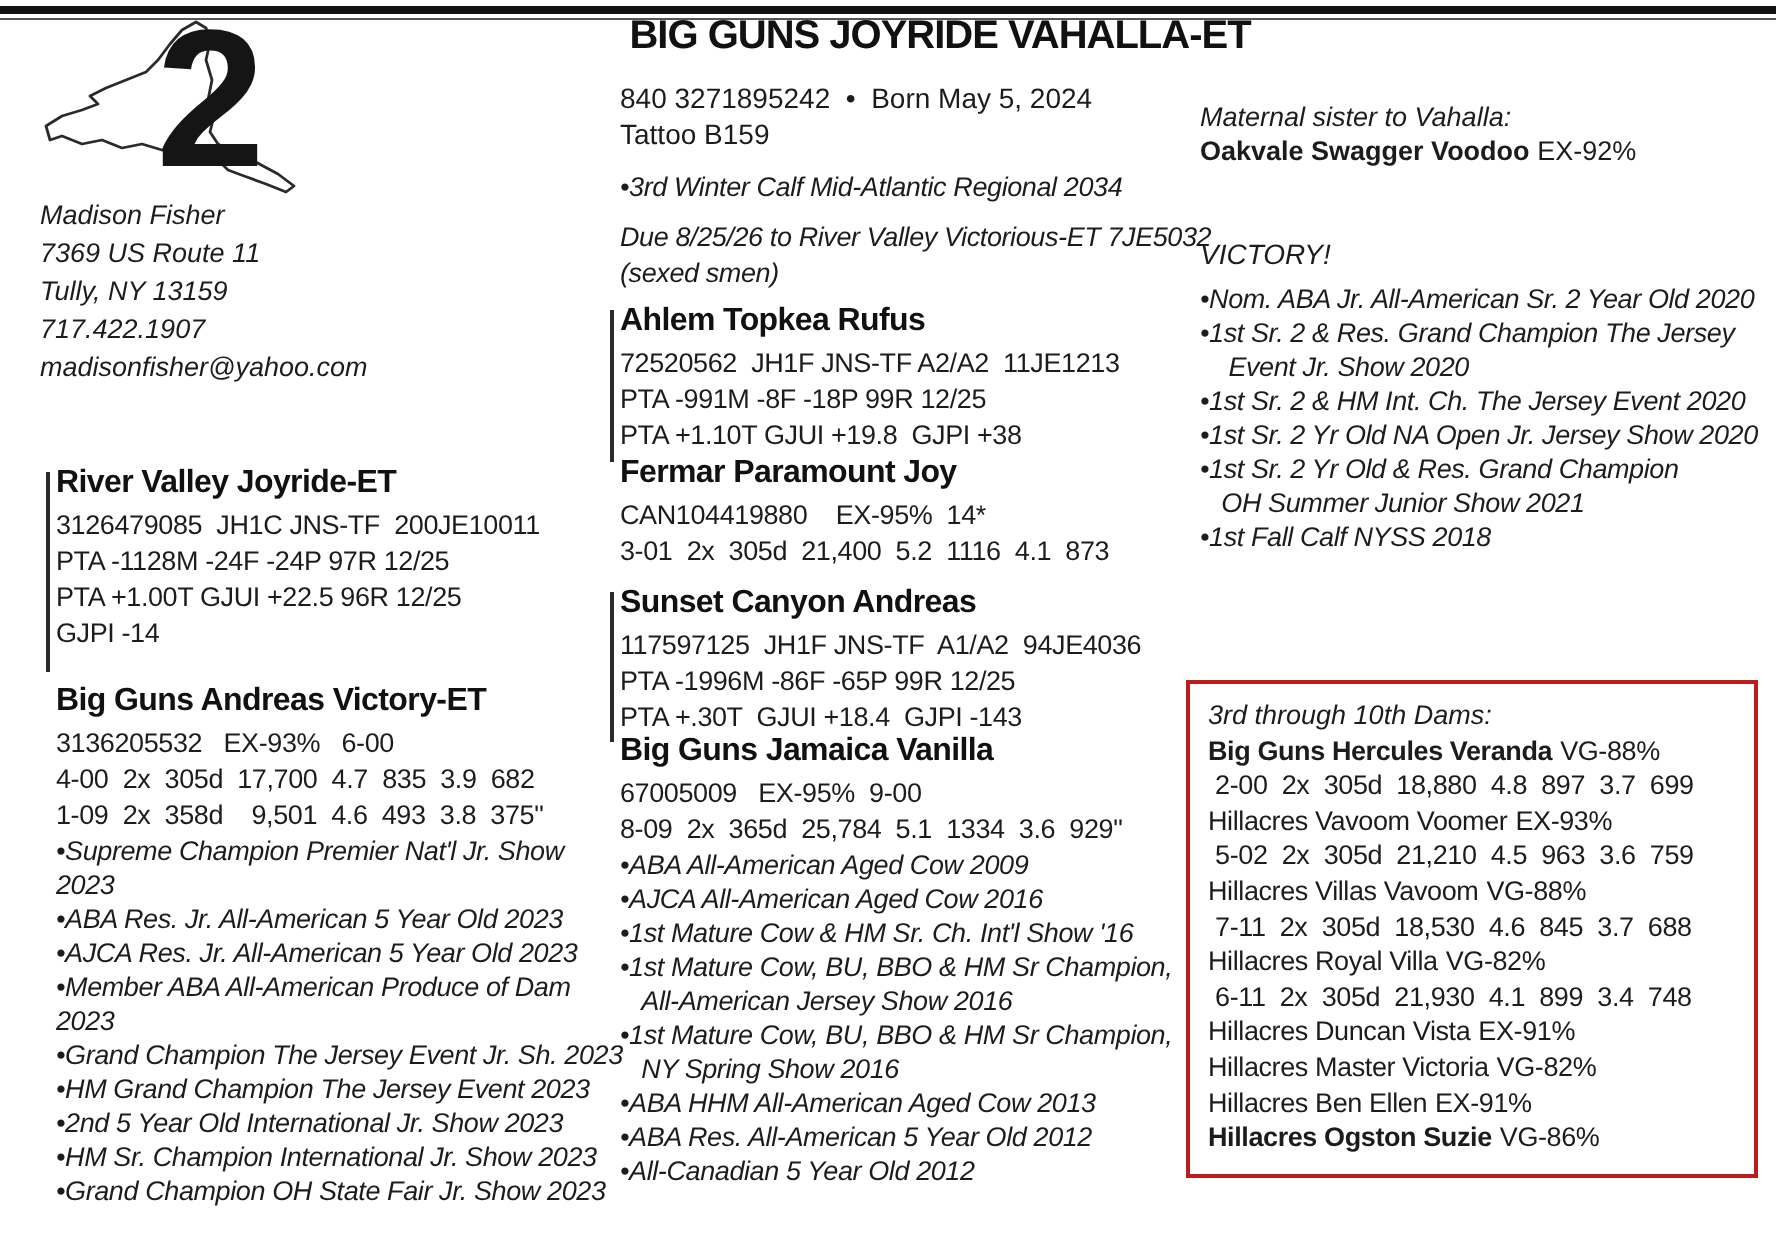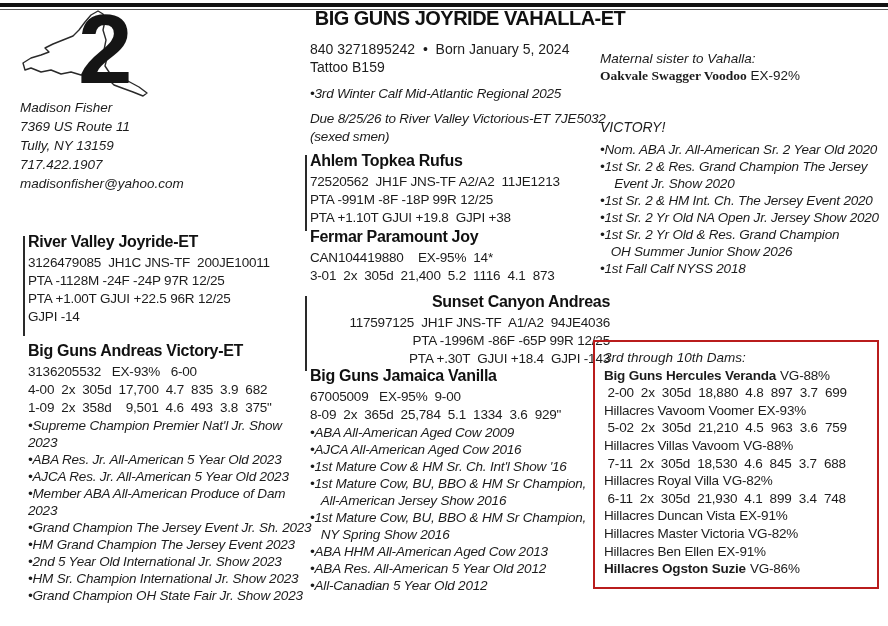--- a/index.html
+++ b/index.html
@@ -32,34 +32,34 @@
   .mid-info .reg{font-size:14px;line-height:18px;white-space:pre;}
   .mid-info .tattoo{font-size:14px;line-height:18px;}
   .mid-info .showwin{margin-top:9px;}
   .mid-info .due{margin-top:8px;}
 
   .entry{position:absolute;width:300px;}
   .e-sire{left:28px;top:233px;width:285px;}
   .e-dam{left:28px;top:342px;width:285px;}
   .e-pgs{left:310px;top:152px;}
   .e-pgd{left:310px;top:228px;}
-  .e-mgs{left:310px;top:293px;text-align:right;}
+  .e-mgs{left:310px;top:293px;}
   .e-mgd{left:310px;top:367px;}
 
   
   .vline{position:absolute;width:2px;background:#2a2a2a;}
   .vl-1{left:23px;top:236px;height:100px;}
   .vl-2{left:305px;top:155px;height:76px;}
   .vl-3{left:305px;top:296px;height:75px;}
 
   
   .maternal{position:absolute;left:600px;top:50px;width:280px;}
   .maternal .lbl{font-style:italic;font-size:13.5px;line-height:17px;}
   .maternal .nm{font-size:13.5px;line-height:17px;}
-  .maternal .nm .bname{font-weight:bold;font-family:Liberation Serif, serif;}
+  .maternal .nm .bname{font-weight:bold;}
   .victory{position:absolute;left:600px;top:118px;width:285px;}
   .victory .vh{font-style:italic;font-size:14px;line-height:18px;margin-bottom:5px;}
 
   
   .damsbox{position:absolute;left:593px;top:340px;width:264px;height:231px;
            border:2px solid #b91c1c;padding:7px 9px;}
   .damsbox .dheading{font-style:italic;font-size:13.5px;line-height:17.6px;}
   .dams-name-line{font-size:13.5px;line-height:17.6px;letter-spacing:-0.2px;}
   .dams-name{margin-right:4px;}
   .dams-entry.bold .dams-name{font-weight:bold;}
@@ -88,23 +88,23 @@
     <div>Madison Fisher</div>
     <div>7369 US Route 11</div>
     <div>Tully, NY  13159</div>
     <div>717.422.1907</div>
     <div>madisonfisher@yahoo.com</div>
   </div>
 
   <div class="title">BIG GUNS JOYRIDE VAHALLA-ET</div>
 
   <div class="mid-info">
-    <div class="reg">840 3271895242  •  Born January 5, 2024</div>
+    <div class="reg">840 3271895242  •  Born May 5, 2024</div>
     <div class="tattoo">Tattoo B159</div>
-    <div class="showwin bullet">•3rd Winter Calf Mid-Atlantic Regional 2025</div>
+    <div class="showwin bullet">•3rd Winter Calf Mid-Atlantic Regional 2034</div>
     <div class="due note">Due 8/25/26 to River Valley Victorious-ET 7JE5032</div>
     <div class="note">(sexed smen)</div>
   </div>
 
   <div class="vline vl-1"></div>
   <div class="vline vl-2"></div>
   <div class="vline vl-3"></div>
 
   <div class="entry e-sire">
     <div class="h-entry">River Valley Joyride-ET</div>
@@ -201,21 +201,21 @@
   <div class="victory">
     <div class="vh">VICTORY!</div>
     <div>
 
     <div class="bullet">•Nom. ABA Jr. All-American Sr. 2 Year Old 2020</div>
         <div class="bullet">•1st Sr. 2 &amp; Res. Grand Champion The Jersey</div>
         <div class="bullet">    Event Jr. Show 2020</div>
         <div class="bullet">•1st Sr. 2 &amp; HM Int. Ch. The Jersey Event 2020</div>
         <div class="bullet">•1st Sr. 2 Yr Old NA Open Jr. Jersey Show 2020</div>
         <div class="bullet">•1st Sr. 2 Yr Old &amp; Res. Grand Champion</div>
-        <div class="bullet">   OH Summer Junior Show 2026</div>
+        <div class="bullet">   OH Summer Junior Show 2021</div>
         <div class="bullet">•1st Fall Calf NYSS 2018</div>
       </div>
   </div>
 
   <div class="damsbox">
     <div class="dheading">3rd through 10th Dams:</div>
     <div>
 
     <div class="dams-entry bold">
         <div class="dams-name-line">

